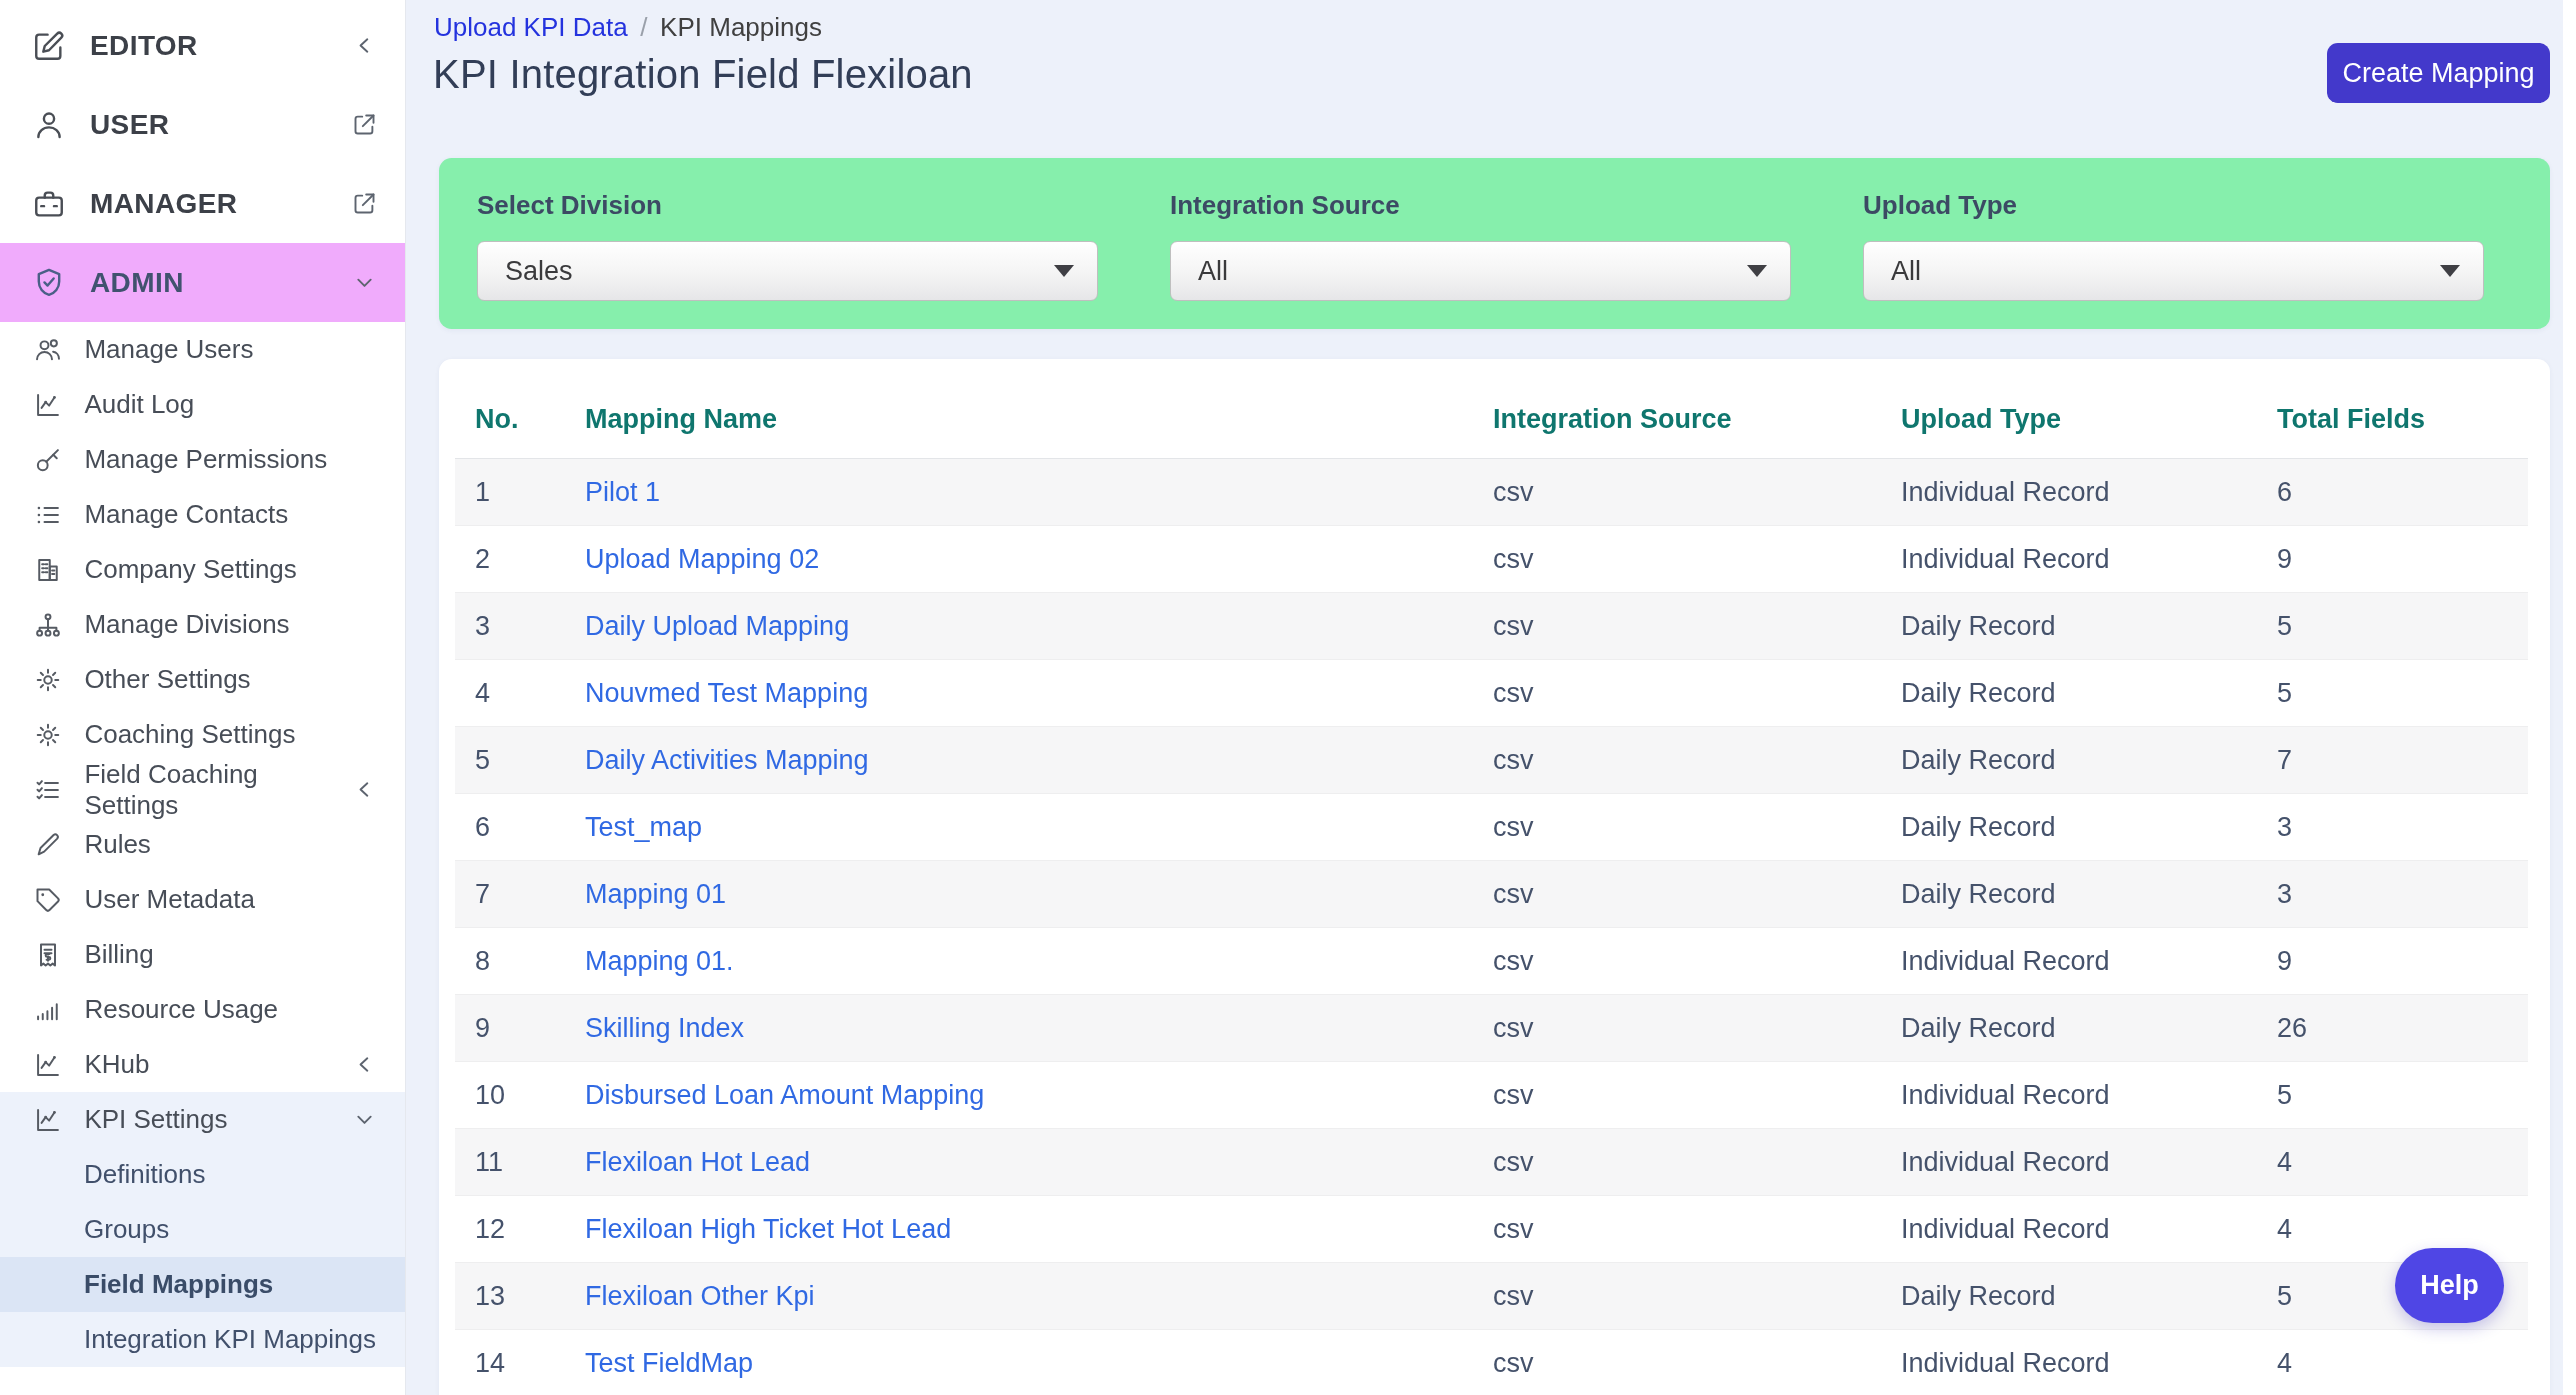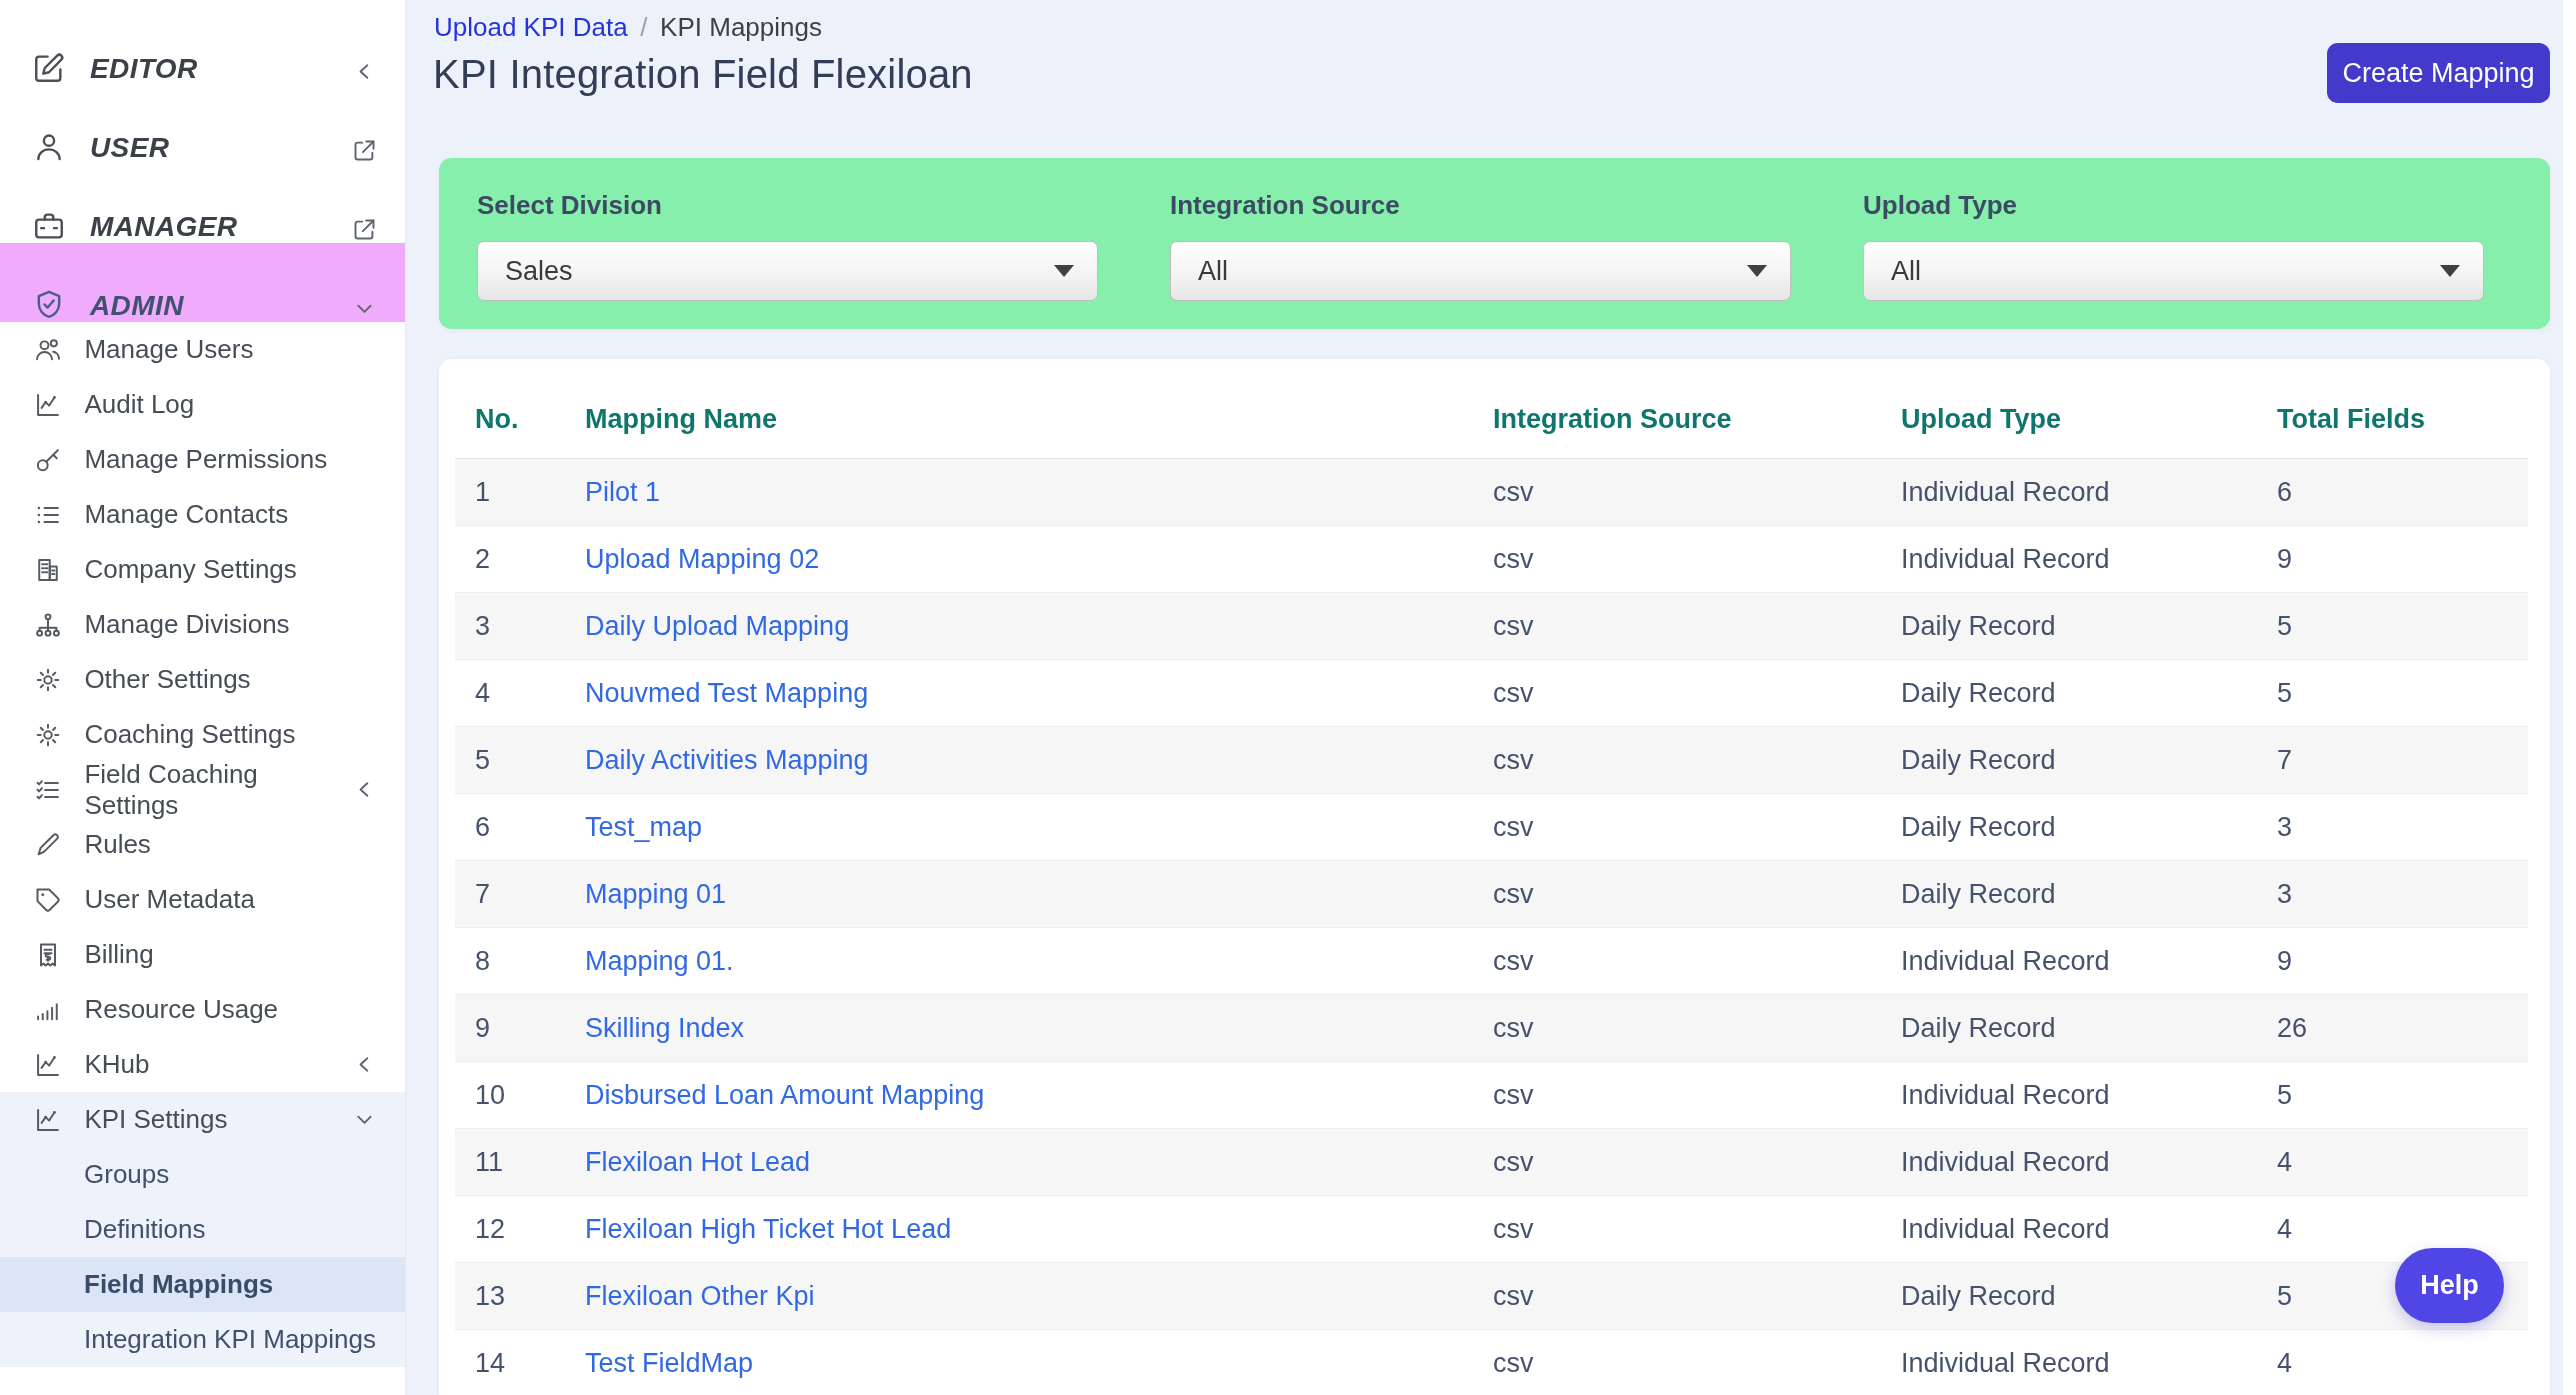--- a/index.html
+++ b/index.html
@@ -9,22 +9,22 @@
     background:#edf1fa; color:#44526b; position:relative;
   }
 
   
   .sidebar {
     position:absolute; left:0; top:0; width:406px; height:1396px;
     background:#ffffff; border-right:0.9px solid #e5e8ee; padding-top:6.3px;
     z-index:5;
   }
   .side-section {
-    height:79px; display:flex; align-items:flex-end;
-    padding:0 27px 0 32px; color:#3c4048; cursor:pointer;font-style:italic;
+    height:79px; display:flex; align-items:center;
+    padding:0 27px 0 32px; color:#3c4048; cursor:pointer;
   }
   .side-section .s-icon { width:34px; height:34px; flex:0 0 34px; color:#4a4e55; }
   .side-section .s-label { font-size:28px; font-weight:700; letter-spacing:0.4px; margin-left:24px; flex:1; }
   .side-section.active { background:#f0abfc; color:#41526f; }
   .side-section.active .s-icon { color:#4a5f87; }
   .trail { width:27px; height:27px; color:#5d646f; flex:0 0 27px; }
 
   .side-item {
     height:55px; display:flex; align-items:center;
     padding:0 27px 0 34px; color:#474d57; font-size:26px; cursor:pointer;
@@ -338,24 +338,24 @@
             </svg>
           </span>
           <span class="i-label">KPI Settings</span>
           <span class="trail">
             <svg viewBox="0 0 24 24" width="100%" height="100%">
               <polyline fill="none" stroke="currentColor" stroke-width="1.7" stroke-linecap="round" stroke-linejoin="round" points="6.5 9.5 12 15 17.5 9.5"></polyline>
             </svg>
           </span>
         </div>
         <div class="sub-item">
+          <span>Definitions</span>
+        </div>
+        <div class="sub-item">
           <span>Groups</span>
-        </div>
-        <div class="sub-item">
-          <span>Definitions</span>
         </div>
         <div class="sub-item active">
           <span>Field Mappings</span>
         </div>
         <div class="sub-item">
           <span>Integration KPI Mappings</span>
         </div>
       </div>
     </div>
 </nav>

